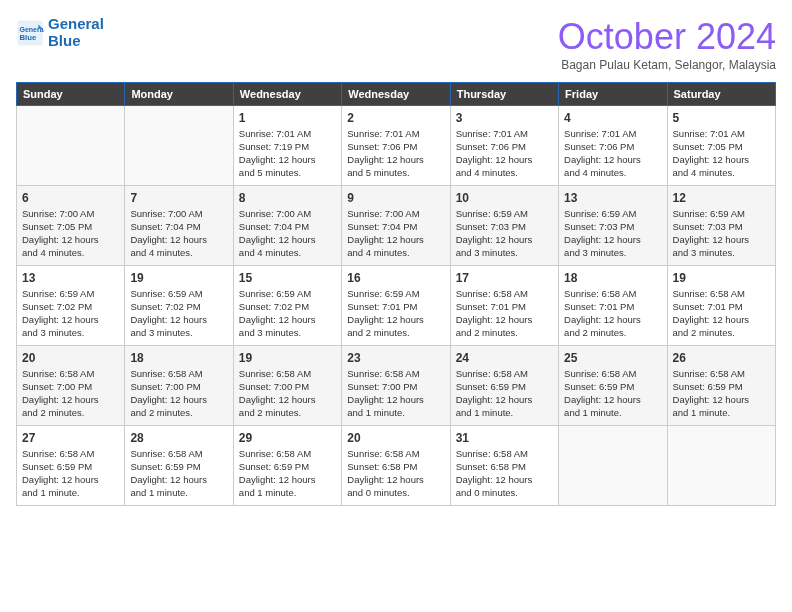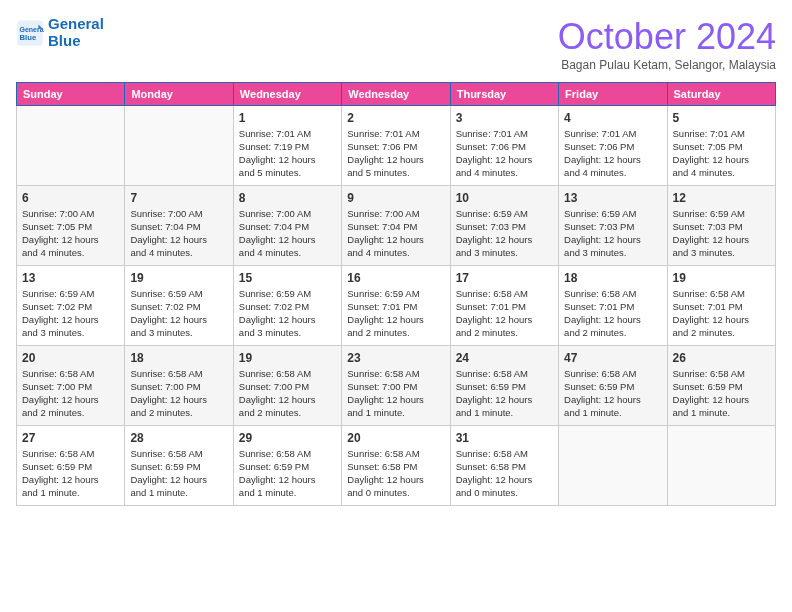--- a/index.html
+++ b/index.html
@@ -37,21 +37,21 @@
     .subtitle {
       font-size: 12px;
       color: #555;
     }
     table {
       width: 100%;
       border-collapse: collapse;
       font-size: 10px;
     }
     thead tr th {
-      background-color: #ec4899;
+      background-color: #404040;
       color: #fff;
       text-align: left;
       padding: 5px 6px;
       font-size: 11px;
       font-weight: bold;
       border: 1px solid #2267b5;
     }
     tbody tr td {
       border: 1px solid #ccc;
       vertical-align: top;
@@ -284,21 +284,21 @@
           <div>and 1 minute.</div>
         </td>
         <td>
           <span class="day-num">24</span>
           <div>Sunrise: 6:58 AM</div>
           <div>Sunset: 6:59 PM</div>
           <div>Daylight: 12 hours</div>
           <div>and 1 minute.</div>
         </td>
         <td>
-          <span class="day-num">47</span>
+          <span class="day-num">25</span>
           <div>Sunrise: 6:58 AM</div>
           <div>Sunset: 6:59 PM</div>
           <div>Daylight: 12 hours</div>
           <div>and 1 minute.</div>
         </td>
         <td>
           <span class="day-num">26</span>
           <div>Sunrise: 6:58 AM</div>
           <div>Sunset: 6:59 PM</div>
           <div>Daylight: 12 hours</div>

